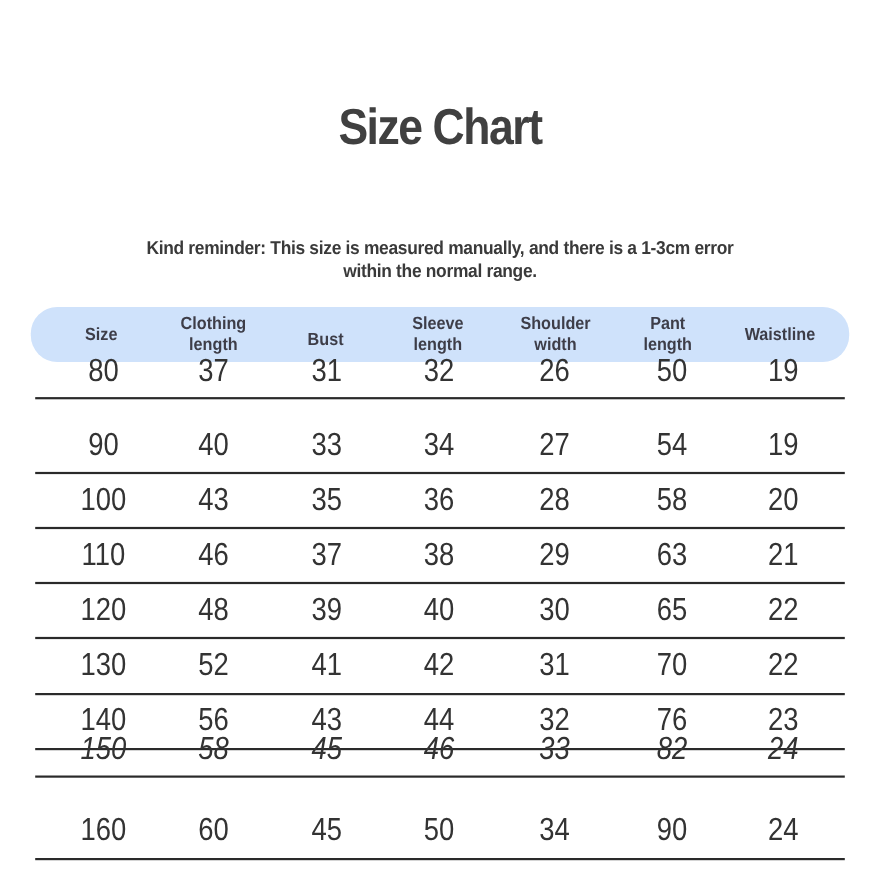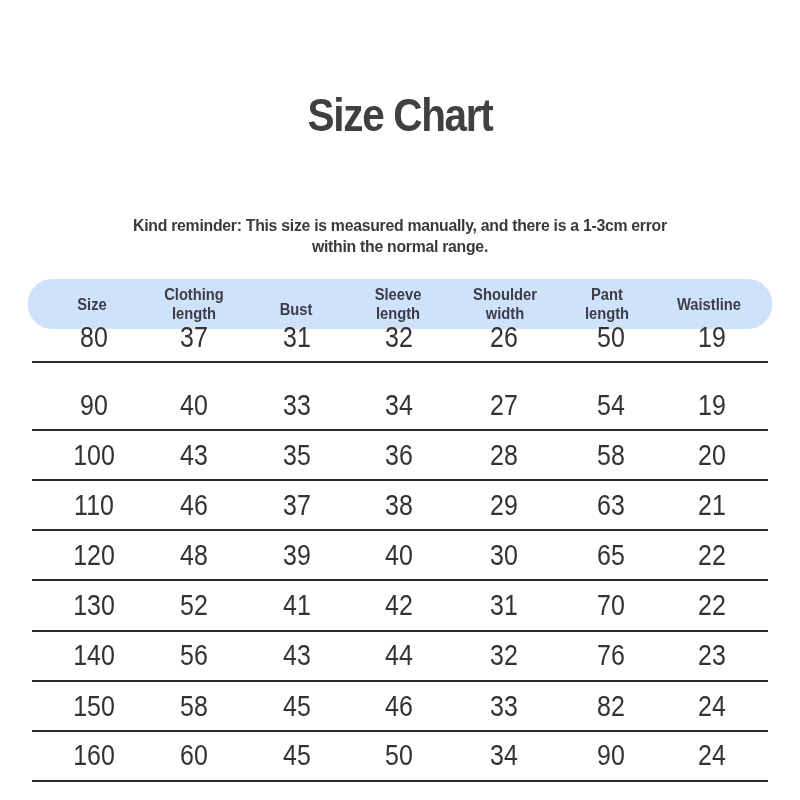--- a/index.html
+++ b/index.html
@@ -142,21 +142,21 @@
     <div class="row" style="top: 631.6px;">
       <div class="cell" style="left: 12px; width: 100px;">140</div>
       <div class="cell" style="left: 112px; width: 100px;">56</div>
       <div class="cell" style="left: 215px; width: 100px;">43</div>
       <div class="cell" style="left: 317px; width: 100px;">44</div>
       <div class="cell" style="left: 422px; width: 100px;">32</div>
       <div class="cell" style="left: 529px; width: 100px;">76</div>
       <div class="cell" style="left: 630px; width: 100px;">23</div>
       <div class="divider"></div>
     </div>
-    <div class="row" style="top: 682px;">
+    <div class="row" style="top: 657px; font-style: italic;">
       <div class="cell" style="left: 12px; width: 100px;">150</div>
       <div class="cell" style="left: 112px; width: 100px;">58</div>
       <div class="cell" style="left: 215px; width: 100px;">45</div>
       <div class="cell" style="left: 317px; width: 100px;">46</div>
       <div class="cell" style="left: 422px; width: 100px;">33</div>
       <div class="cell" style="left: 529px; width: 100px;">82</div>
       <div class="cell" style="left: 630px; width: 100px;">24</div>
       <div class="divider"></div>
     </div>
     <div class="row" style="top: 731.8px;">

